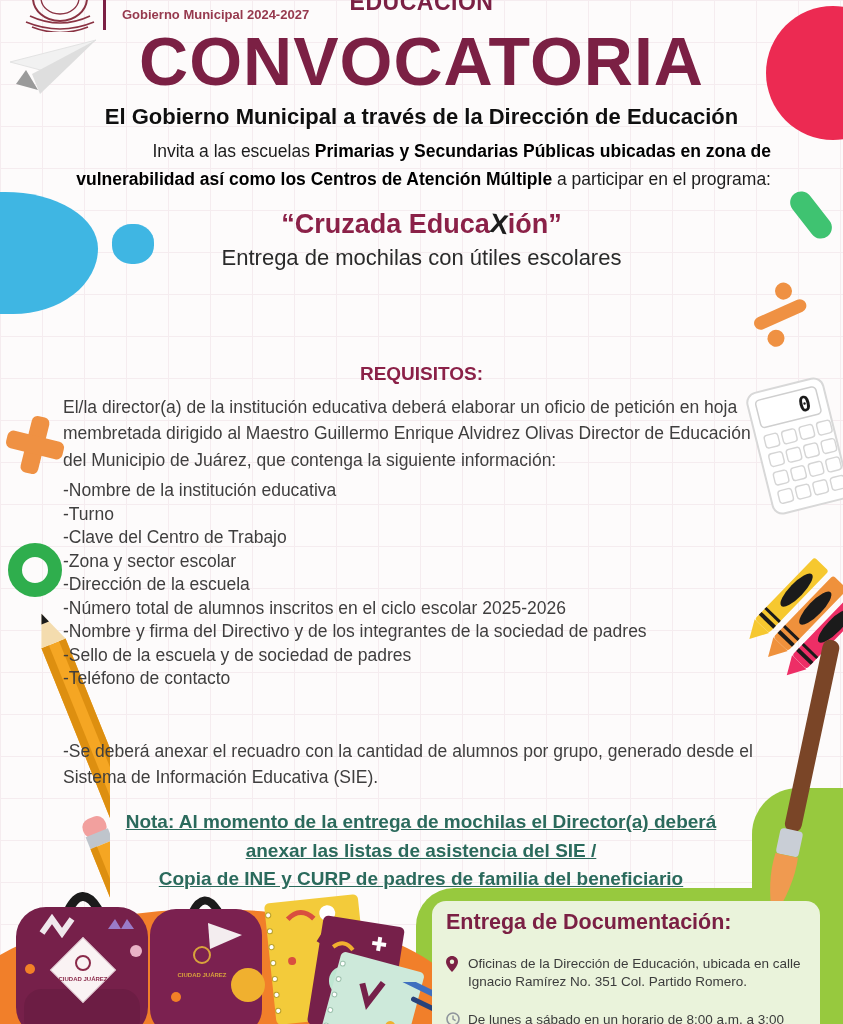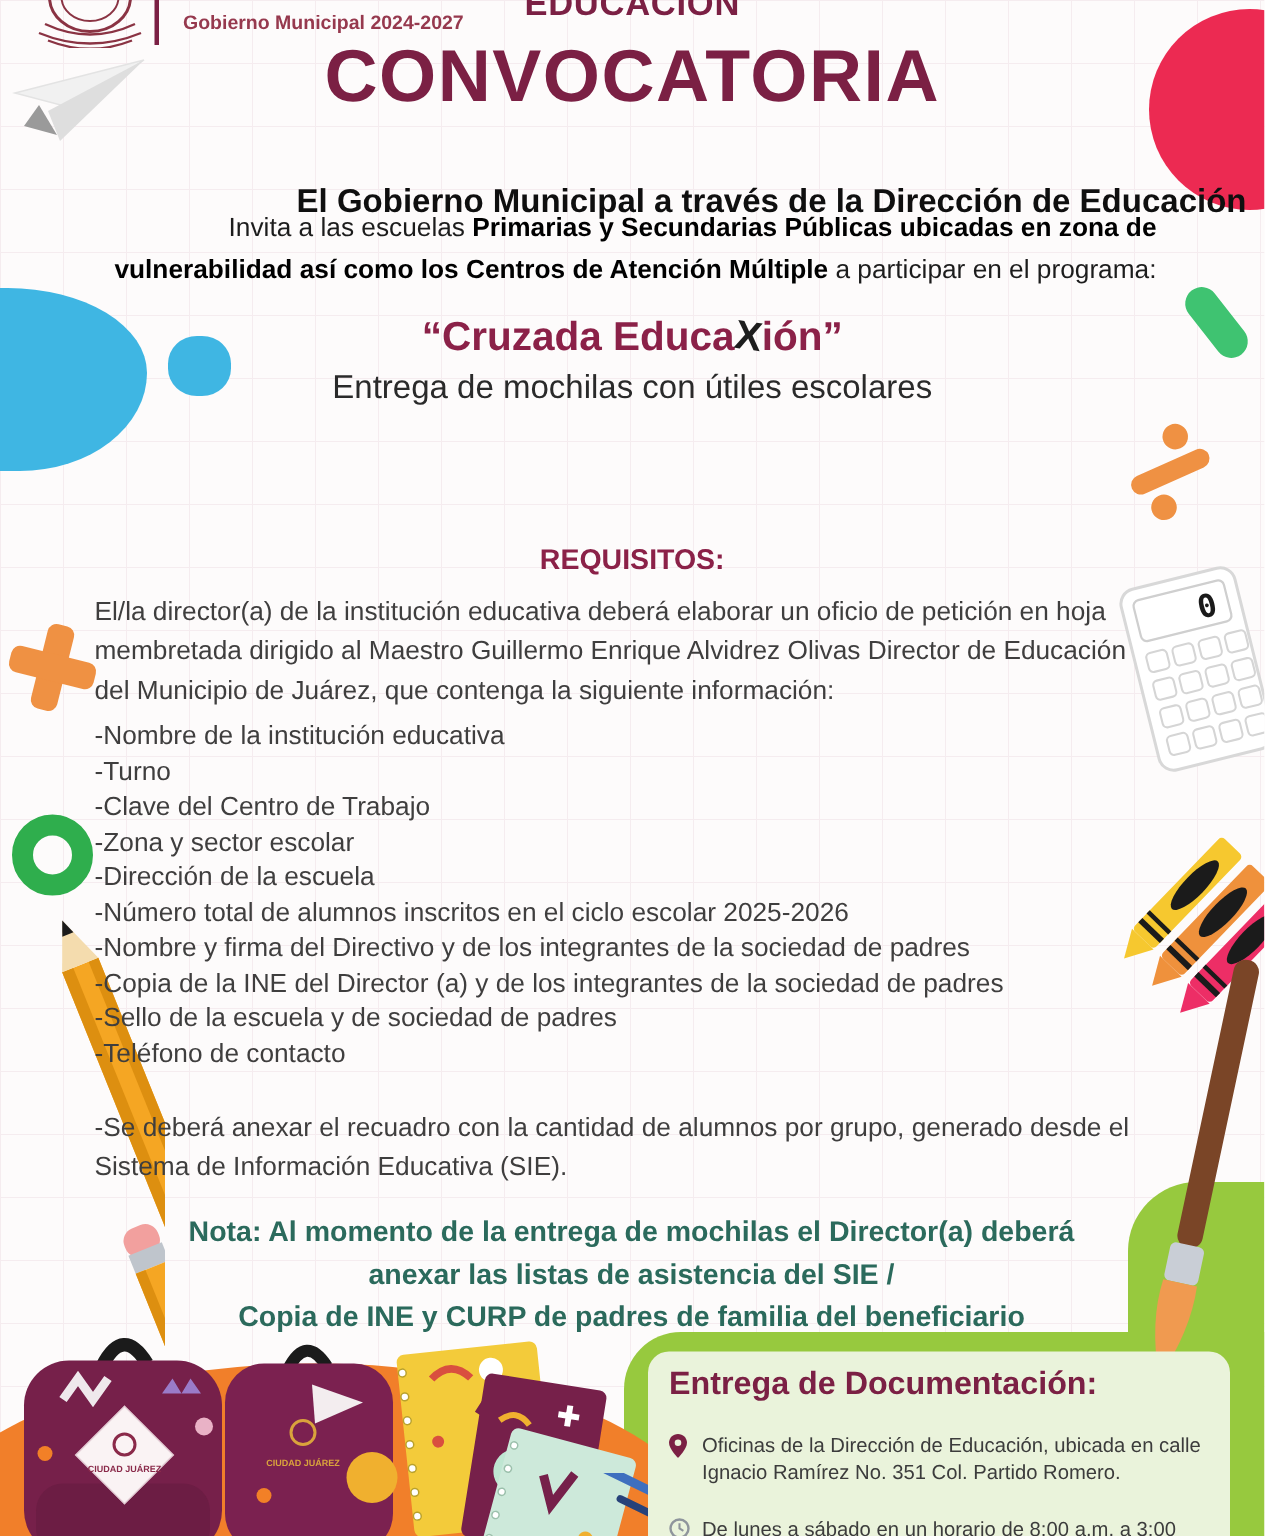--- a/index.html
+++ b/index.html
@@ -12,40 +12,40 @@
     font-family:"Liberation Sans", sans-serif;
     color:#3f3e3e;
   }
   .abs{position:absolute;}
   
   .seal{left:18px;top:-8px;z-index:2;}
   .header-divider{left:103px;top:0;width:3px;height:30px;background:#7b2044;z-index:2;}
   .term{left:122px;top:7px;font-size:13px;font-weight:600;color:#96394e;z-index:2;}
   .dept{left:0;right:0;top:-11px;text-align:center;font-size:23px;font-weight:800;
         color:#7b2044;letter-spacing:.5px;z-index:2;}
-  .title-main{left:0;right:0;top:27px;text-align:center;font-size:49px;font-weight:800;
+  .title-main{left:0;right:0;top:27px;text-align:center;font-size:68px;font-weight:800;
         color:#7b2044;letter-spacing:1px;line-height:1;z-index:2;}
   
-  .intro-1{left:0;right:12px;top:104px;text-align:right;font-size:22px;font-weight:700;color:#0f0f0f;z-index:2;margin-top:17px;}
+  .intro-1{left:0;right:0;top:104px;text-align:center;font-size:22px;font-weight:700;color:#0f0f0f;z-index:2;}
   .intro-2{left:71px;width:700px;top:137px;text-align:right;font-size:17.5px;line-height:1.6;
         color:#1c1c1c;z-index:2;}
   .intro-2 b{color:#000;}
   
   .program-title{left:0;right:0;top:209px;text-align:center;font-size:27px;font-weight:800;color:#8b2148;z-index:2;}
   .program-title .educa-x{color:#1d1d1d;display:inline-block;transform:rotate(8deg);}
   .program-sub{left:0;right:0;top:245px;text-align:center;font-size:22px;color:#2a2a2a;z-index:2;}
   .program-desc{left:63px;width:690px;top:284px;font-size:17.5px;line-height:1.52;z-index:2;}
   .program-desc b{color:#141414;}
   
   .req-heading{left:0;right:0;top:363px;text-align:center;font-size:19px;font-weight:800;color:#8b2148;z-index:2;}
   .req-intro{left:63px;width:700px;top:394px;font-size:17.5px;line-height:1.5;z-index:2;}
   .req-list{left:63px;width:710px;top:479px;font-size:17.5px;line-height:23.5px;z-index:2;}
   .req-annex{left:63px;width:705px;top:738px;font-size:17.5px;line-height:1.5;z-index:2;}
   .nota{left:71px;width:700px;top:808px;text-align:center;font-size:19px;font-weight:700;
-        color:#2b6a5c;line-height:1.5;z-index:2;}
+        color:#2b6a5c;line-height:1.5;z-index:2;text-decoration:underline;}
   
   .paper-plane{left:4px;top:30px;z-index:1;}
   .pink-circle{left:766px;top:6px;width:134px;height:134px;border-radius:50%;background:#ec2a52;z-index:1;}
   .green-capsule{left:800px;top:188px;width:22px;height:54px;border-radius:12px;background:#3fc371;
         transform:rotate(-38deg);z-index:1;}
   .cyan-blob{left:-78px;top:192px;width:176px;height:122px;background:#3fb6e3;
         border-radius:43% 57% 52% 48% / 45% 50% 58% 42%;z-index:1;}
   .cyan-dot{left:112px;top:224px;width:42px;height:40px;background:#3fb6e3;border-radius:46%;z-index:1;}
   .division{left:748px;top:282px;width:64px;height:64px;transform:rotate(-24deg);z-index:1;}
   .division .bar{position:absolute;left:4px;top:26px;width:56px;height:13px;border-radius:7px;background:#ef9143;}
@@ -120,21 +120,20 @@
   <div class="abs req-heading">REQUISITOS:</div>
   <div class="abs req-intro">El/la director(a) de la institución educativa deberá elaborar un oficio de petición en hoja membretada dirigido al Maestro Guillermo Enrique Alvidrez Olivas Director de Educación del Municipio de Juárez, que contenga la siguiente información:</div>
   <div class="abs req-list">
     <div>-Nombre de la institución educativa</div>
     <div>-Turno</div>
     <div>-Clave del Centro de Trabajo</div>
     <div>-Zona y sector escolar</div>
     <div>-Dirección de la escuela</div>
     <div>-Número total de alumnos inscritos en el ciclo escolar 2025-2026</div>
     <div>-Nombre y firma del Directivo y de los integrantes de la sociedad de padres</div>
-    <div>-Copia de la INE del Director (a) y de los integrantes de la sociedad de padres</div>
     <div>-Sello de la escuela y de sociedad de padres</div>
     <div>-Teléfono de contacto</div>
   </div>
   <div class="abs req-annex">-Se deberá anexar el recuadro con la cantidad de alumnos por grupo, generado desde el Sistema de Información Educativa (SIE).</div>
 
   <div class="abs nota">
     <div>Nota: Al momento de la entrega de mochilas el Director(a) deberá</div>
     <div>anexar las listas de asistencia del SIE  /</div>
     <div>Copia de INE y CURP de padres de familia del beneficiario</div>
   </div>

